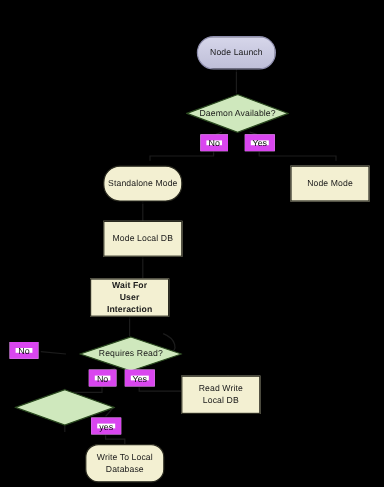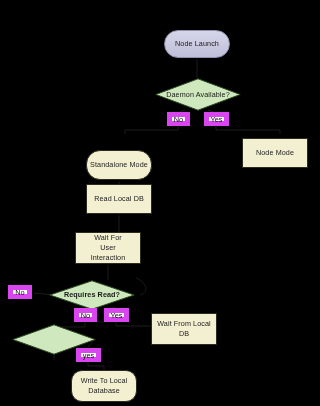--- a/index.html
+++ b/index.html
@@ -130,51 +130,51 @@
     <span>Node Launch</span>
   </div>
 
   <div class="node decision" style="left:155px; top:78px; width:86px; height:33px;">
     <svg class="dmd" viewBox="0 0 86 33" preserveAspectRatio="none">
       <polygon points="43,0.8 85.2,16.5 43,32.2 0.8,16.5" fill="#cfe8bd" stroke="#2b4a20" stroke-width="1"></polygon>
     </svg>
     <span class="dlabel">Daemon Available?</span>
   </div>
 
-  <div class="node box" style="left:86px; top:150px; width:66px; height:30px;border-radius:14px;">
+  <div class="node box" style="left:86px; top:138px; width:66px; height:30px;border-radius:14px;">
     <span>Standalone Mode</span>
   </div>
 
   <div class="node box" style="left:242px; top:138px; width:66px; height:30px;">
     <span>Node Mode</span>
   </div>
 
   <div class="node box" style="left:86px; top:184px; width:66px; height:30px;">
-    <span>Read Local DB</span>
+    <span>Mode Local DB</span>
   </div>
 
   <div class="node box" style="left:75px; top:232px; width:66px; height:32px;">
-    <span style="padding:0 12px;">Wait For User Interaction</span>
-  </div>
-
-  <div class="node decision" style="left:49px; top:280px; width:86px; height:30px;font-weight:bold;">
+    <span style="padding:0 12px;font-weight:bold;">Wait For User Interaction</span>
+  </div>
+
+  <div class="node decision" style="left:66px; top:280px; width:86px; height:30px;">
     <svg class="dmd" viewBox="0 0 86 30" preserveAspectRatio="none">
       <polygon points="43,0.8 85.2,15 43,29.2 0.8,15" fill="#cfe8bd" stroke="#2b4a20" stroke-width="1"></polygon>
     </svg>
     <span class="dlabel">Requires Read?</span>
   </div>
 
   <div class="node decision" style="left:12px; top:324px; width:84px; height:31px;">
     <svg class="dmd" viewBox="0 0 84 31" preserveAspectRatio="none">
       <polygon points="42,0.8 83.2,15.5 42,30.2 0.8,15.5" fill="#cfe8bd" stroke="#2b4a20" stroke-width="1"></polygon>
     </svg>
   </div>
 
   <div class="node box" style="left:151px; top:313px; width:66px; height:32px;">
-    <span style="padding:0 4px;">Wait From Local DB</span>
+    <span style="padding:0 4px;">Read Write Local DB</span>
   </div>
 
   <div class="node box" style="left:71px; top:370px; width:66px; height:32px;border-radius:11px;">
     <span style="padding:0 4px;">Write To Local Database</span>
   </div>
 
   <div class="edge-label" style="left:167px; top:112px; width:23px;">
     <span>No</span>
   </div>
 

